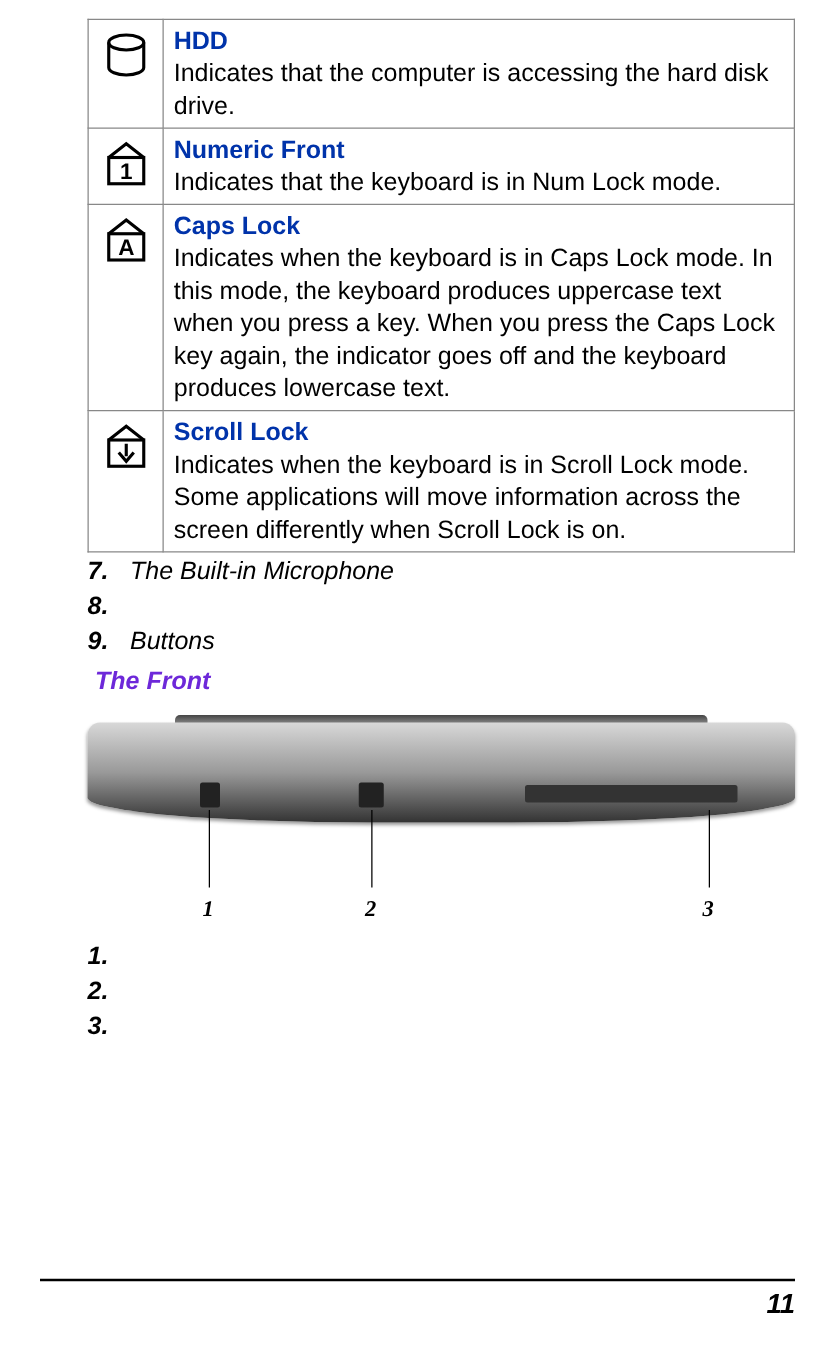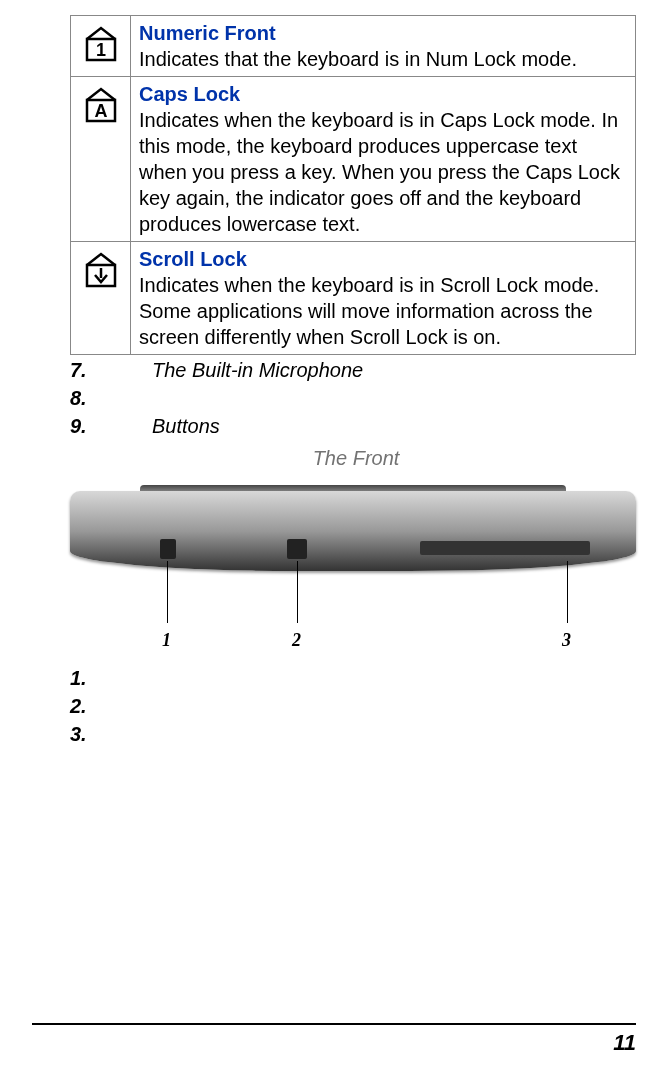--- a/index.html
+++ b/index.html
@@ -40,28 +40,26 @@
       margin: 2px 0;
     }
     .num {
       font-style: italic;
       font-weight: bold;
       width: 34px;
       flex-shrink: 0;
     }
     .numlabel {
       font-style: italic;
-      margin-left: 48px;
     }
     .section-label {
-      color: #737373;
-      font-style: italic;
-      font-weight: normal;
+      color: #6d28d9;
+      font-style: italic;
+      font-weight: bold;
       margin: 6px 0 10px 6px;
-      text-align: center;
     }
     .laptop-image {
       width: 100%;
       height: 180px;
       position: relative;
       margin: 0 0 4px 0;
     }
     .laptop-body {
       position: absolute;
       left: 0; right: 0; top: 10px;
@@ -123,20 +121,32 @@
       font-weight: bold;
       font-size: 22px;
     }
     svg.icon { display: block; margin: 0 auto; }
   </style>
 </head>
 <body>
 
 <table class="icon-table">
   <tbody>
+  <tr>
+    <td class="icon-cell">
+      <svg class="icon" width="40" height="40" viewBox="0 0 40 40">
+        <ellipse cx="20" cy="10" rx="14" ry="6" fill="none" stroke="#000" stroke-width="2.5"></ellipse>
+        <path d="M6 10 L6 30 A14 6 0 0 0 34 30 L34 10" fill="none" stroke="#000" stroke-width="2.5"></path>
+      </svg>
+    </td>
+    <td>
+      <span class="title">HDD</span><br>
+      <span class="desc">Indicates that the computer is accessing the hard disk drive.</span>
+    </td>
+  </tr>
   <tr>
     <td class="icon-cell">
       <svg class="icon" width="40" height="40" viewBox="0 0 40 40">
         <path d="M6 15 L20 4 L34 15" fill="none" stroke="#000" stroke-width="2.5"></path>
         <rect x="6" y="15" width="28" height="21" fill="none" stroke="#000" stroke-width="2.5"></rect>
         <text x="20" y="32" font-family="Arial" font-weight="bold" font-size="18" text-anchor="middle" fill="#000">1</text>
       </svg>
     </td>
     <td>
       <span class="title">Numeric Front</span><br>

